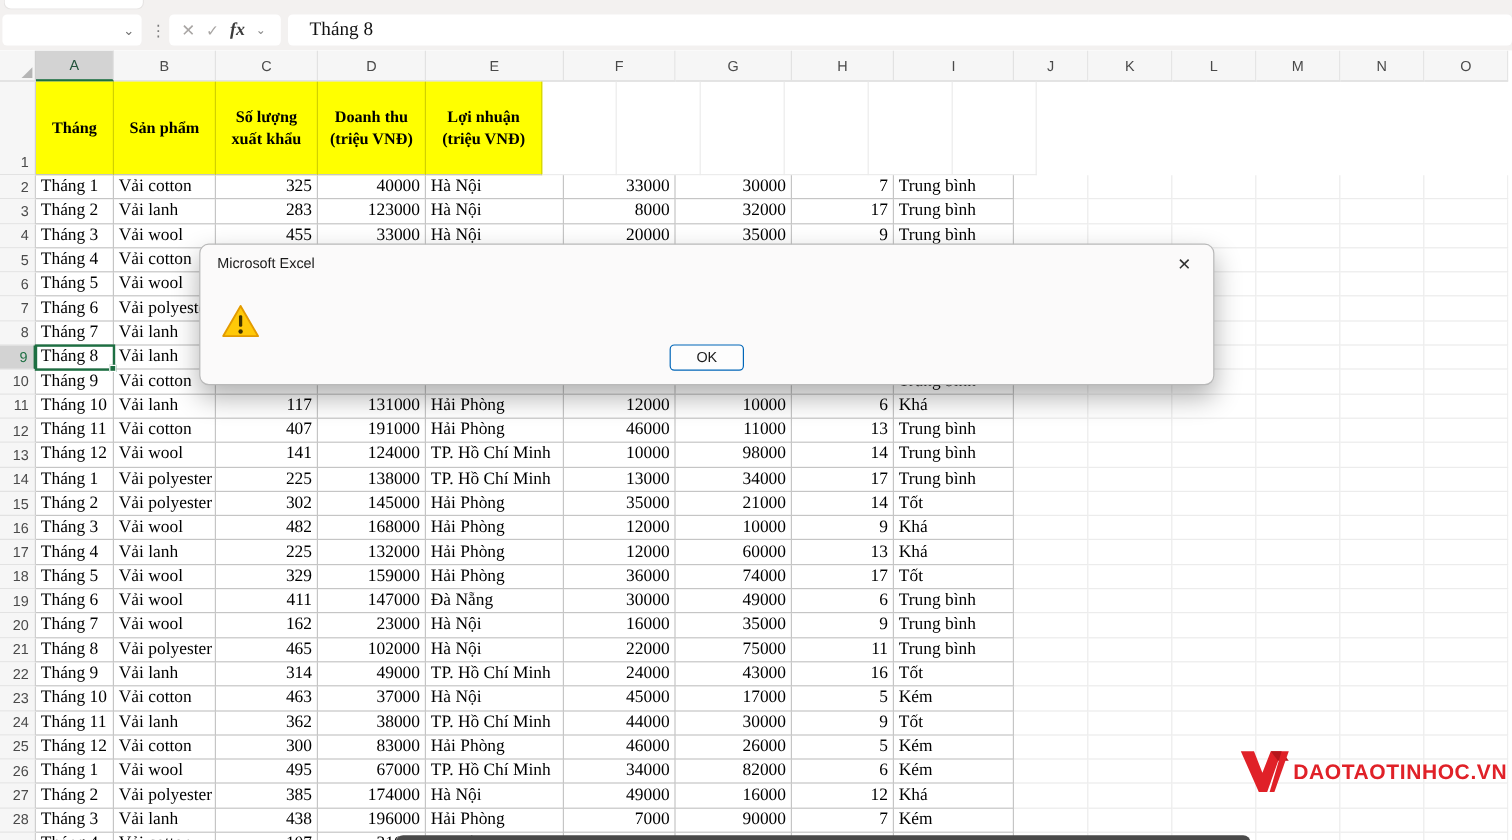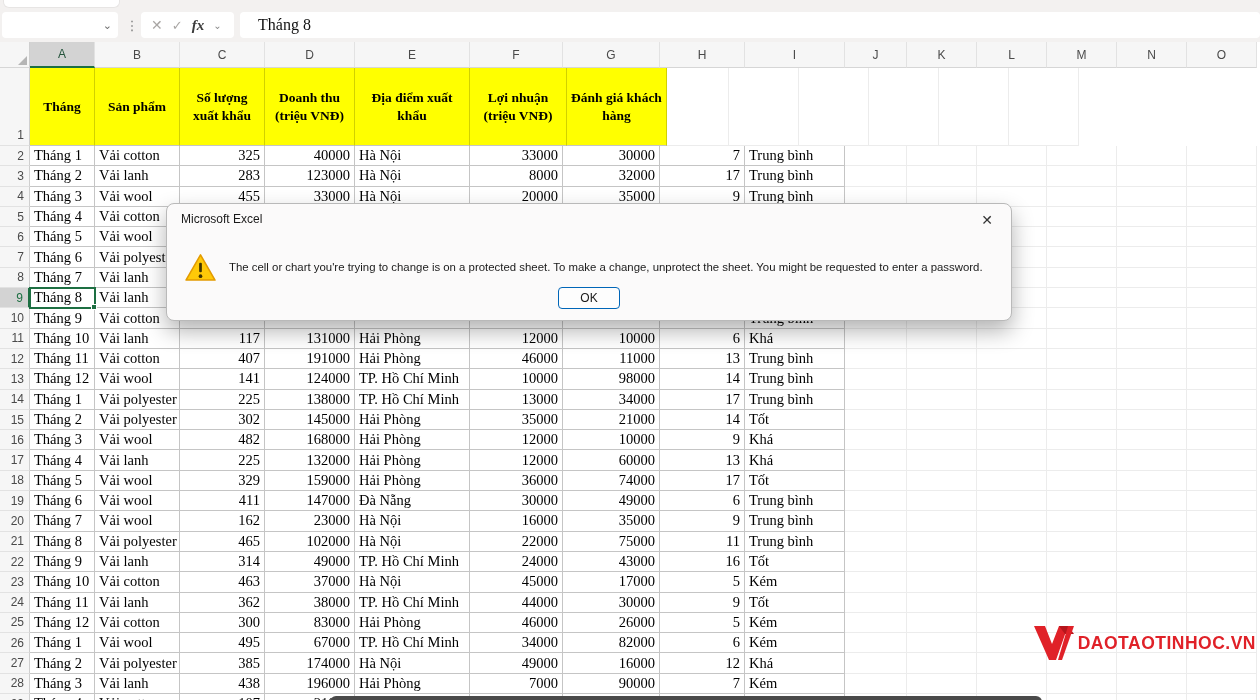--- a/index.html
+++ b/index.html
@@ -118,23 +118,21 @@
         <div class="g-hdr col-hdr" style="width: 70px; flex: 0 0 70px;">M</div>
         <div class="g-hdr col-hdr" style="width: 70px; flex: 0 0 70px;">N</div>
         <div class="g-hdr col-hdr" style="width: 70px; flex: 0 0 70px;">O</div>
       </div>
       <div class="g-row" style="height: 78px;">
         <div class="g-hdr row-hdr tall" style="width: 30px; flex: 0 0 30px;">1</div>
         <div class="ycell" style="width: 65px; flex: 0 0 65px;">Tháng</div>
         <div class="ycell" style="width: 85px; flex: 0 0 85px;">Sản phẩm</div>
         <div class="ycell" style="width: 85px; flex: 0 0 85px;">Số lượng xuất khẩu</div>
         <div class="ycell" style="width: 90px; flex: 0 0 90px;">Doanh thu (triệu VNĐ)</div>
-        <div class="ycell" style="width: 115px; flex: 0 0 115px;">Địa điểm xuất khẩu</div>
         <div class="ycell" style="width: 97px; flex: 0 0 97px;">Lợi nhuận (triệu VNĐ)</div>
-        <div class="ycell" style="width: 100px; flex: 0 0 100px;">Đánh giá khách hàng</div>
         <div class="ecell" style="width: 62px; flex: 0 0 62px;"></div>
         <div class="ecell" style="width: 70px; flex: 0 0 70px;"></div>
         <div class="ecell" style="width: 70px; flex: 0 0 70px;"></div>
         <div class="ecell" style="width: 70px; flex: 0 0 70px;"></div>
         <div class="ecell" style="width: 70px; flex: 0 0 70px;"></div>
         <div class="ecell" style="width: 70px; flex: 0 0 70px;"></div>
       </div>
       <div class="g-row" style="height: 20.3px;">
         <div class="g-hdr row-hdr" style="width: 30px; flex: 0 0 30px;">2</div>
         <div class="dcell al-l" style="width: 65px; flex: 0 0 65px;">Tháng 1</div>
@@ -643,21 +641,20 @@
 
   <div id="dialog">
     <div id="dialog-title">Microsoft Excel</div>
     <div id="dialog-close">✕</div>
     <div id="dialog-body">
       <svg width="31" height="29" viewBox="0 0 32 30">
         <path d="M16 2 L31 28 H1 Z" fill="#FFC908" stroke="#E39B00" stroke-width="1.6" stroke-linejoin="round"></path>
         <rect x="14.6" y="10" width="2.8" height="10" rx="1.2" fill="#3f3200"></rect>
         <circle cx="16" cy="24" r="1.9" fill="#3f3200"></circle>
       </svg>
-      <span id="dialog-msg">The cell or chart you're trying to change is on a protected sheet. To make a change, unprotect the sheet. You might be requested to enter a password.</span>
     </div>
     <div id="ok-button">OK</div>
   </div>
 
   <div id="watermark">
     <svg width="44" height="46" viewBox="0 0 44 46">
       <polygon points="2,6 13,6 20,24 27,6 36,6 24,40 17,40" fill="#e02128"></polygon>
       <polygon points="27,6 36,6 42,14 33,14" fill="#b5161c"></polygon>
       <polygon points="36,6 42,6 30,40 26,40" fill="#e02128"></polygon>
     </svg>

